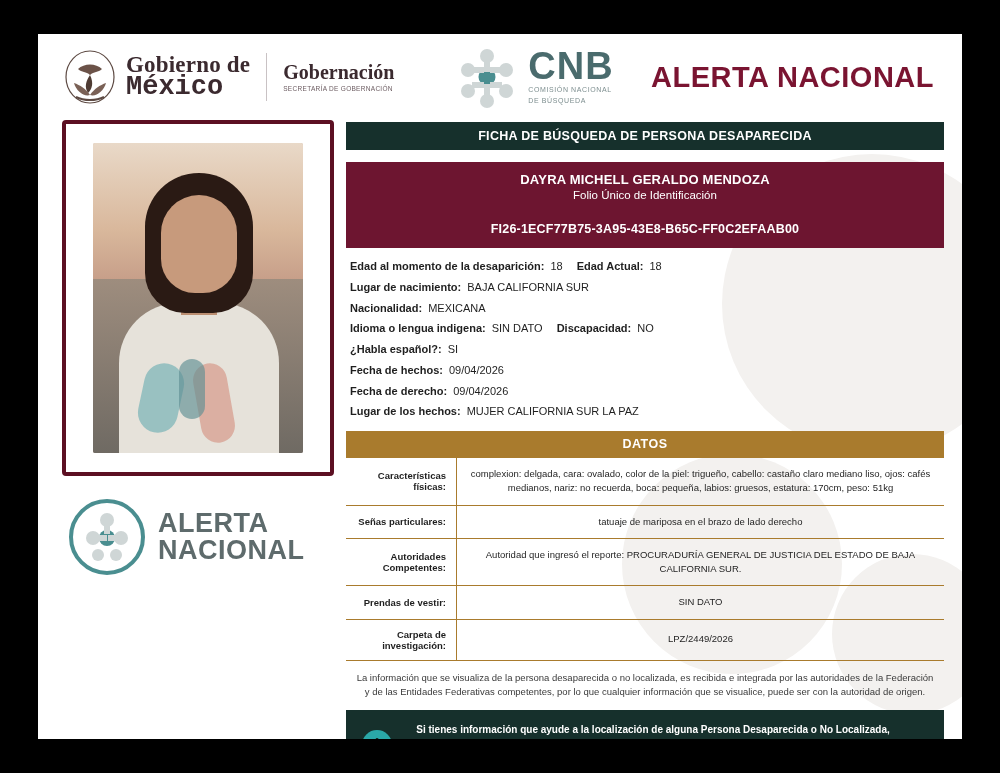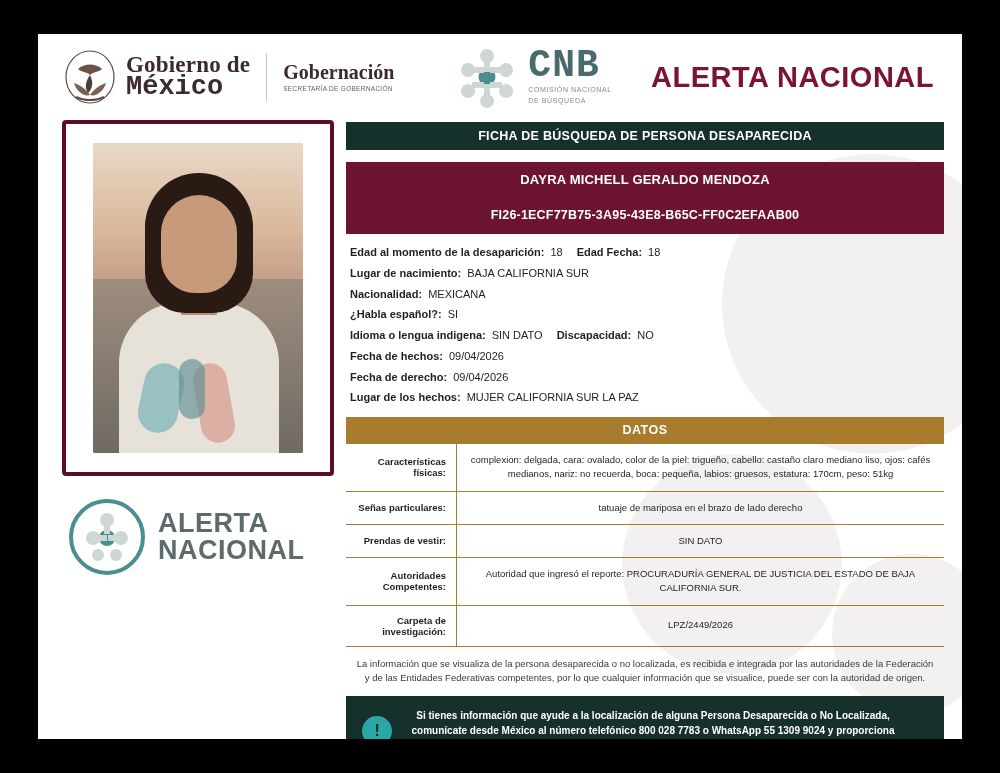--- a/index.html
+++ b/index.html
@@ -85,21 +85,21 @@
     letter-spacing: .3px;
     margin-top: 2px;
   }
   .cnb-block {
     display: flex;
     align-items: center;
     margin-left: 60px;
   }
   .cnb-mark { width: 66px; height: 62px; margin-right: 8px; }
   .cnb-text .c1 {
-    font-family: Liberation Mono, monospace;
+    font-family: Liberation Sans, sans-serif;
     font-size: 38px;
     font-weight: bold;
     color: #4a6b6d;
     line-height: .95;
     letter-spacing: 1px;
   }
   .cnb-text .c2 {
     font-size: 7px;
     color: #7d8e8f;
     letter-spacing: .6px;
@@ -422,38 +422,39 @@
               <div>NACIONAL</div>
             </div>
           </div>
         </div>
 
         <div class="right-col">
           <div class="bar-dark">FICHA DE BÚSQUEDA DE PERSONA DESAPARECIDA</div>
 
           <div class="bar-maroon">
             <div class="nm">DAYRA MICHELL GERALDO MENDOZA</div>
+            <div class="fl">Folio Único de Identificación</div>
             <div class="id">FI26-1ECF77B75-3A95-43E8-B65C-FF0C2EFAAB00</div>
           </div>
 
           <div class="fields">
             <div class="frow">
-              <span class="flabel">Edad al momento de la desaparición:</span><span class="fval">18</span><span class="fgap"></span><span class="flabel">Edad Fecha:</span><span class="fval">18</span>
+              <span class="flabel">Edad al momento de la desaparición:</span><span class="fval">18</span><span class="fgap"></span><span class="flabel">Edad Actual:</span><span class="fval">18</span>
             </div>
             <div class="frow">
               <span class="flabel">Lugar de nacimiento:</span><span class="fval">BAJA CALIFORNIA SUR</span>
             </div>
             <div class="frow">
               <span class="flabel">Nacionalidad:</span><span class="fval">MEXICANA</span>
             </div>
             <div class="frow">
+              <span class="flabel">Idioma o lengua indigena:</span><span class="fval">SIN DATO</span><span class="fgap"></span><span class="flabel">Discapacidad:</span><span class="fval">NO</span>
+            </div>
+            <div class="frow">
               <span class="flabel">¿Habla español?:</span><span class="fval">SI</span>
-            </div>
-            <div class="frow">
-              <span class="flabel">Idioma o lengua indigena:</span><span class="fval">SIN DATO</span><span class="fgap"></span><span class="flabel">Discapacidad:</span><span class="fval">NO</span>
             </div>
             <div class="frow">
               <span class="flabel">Fecha de hechos:</span><span class="fval">09/04/2026</span>
             </div>
             <div class="frow">
               <span class="flabel">Fecha de derecho:</span><span class="fval">09/04/2026</span>
             </div>
             <div class="frow">
               <span class="flabel">Lugar de los hechos:</span><span class="fval">MUJER CALIFORNIA SUR LA PAZ</span>
             </div>
@@ -465,26 +466,26 @@
             <tbody>
               <tr>
                 <td class="k">Características físicas:</td>
                 <td class="v">complexion: delgada, cara: ovalado, color de la piel: trigueño, cabello: castaño claro mediano liso, ojos: cafés medianos, nariz: no recuerda, boca: pequeña, labios: gruesos, estatura: 170cm, peso: 51kg</td>
               </tr>
               <tr>
                 <td class="k">Señas particulares:</td>
                 <td class="v">tatuaje de mariposa en el brazo de lado derecho</td>
               </tr>
               <tr>
+                <td class="k">Autoridades Competentes:</td>
+                <td class="v">Autoridad que ingresó el reporte: PROCURADURÍA GENERAL DE JUSTICIA DEL ESTADO DE BAJA CALIFORNIA SUR.</td>
+              </tr>
+              <tr>
                 <td class="k">Prendas de vestir:</td>
                 <td class="v">SIN DATO</td>
-              </tr>
-              <tr>
-                <td class="k">Autoridades Competentes:</td>
-                <td class="v">Autoridad que ingresó el reporte: PROCURADURÍA GENERAL DE JUSTICIA DEL ESTADO DE BAJA CALIFORNIA SUR.</td>
               </tr>
               <tr>
                 <td class="k">Carpeta de investigación:</td>
                 <td class="v">LPZ/2449/2026</td>
               </tr>
             </tbody>
           </table>
 
           <div class="disclaimer">La información que se visualiza de la persona desaparecida o no localizada, es recibida e integrada por las autoridades de la Federación y de las Entidades Federativas competentes, por lo que cualquier información que se visualice, puede ser con la autoridad de origen.</div>
 

